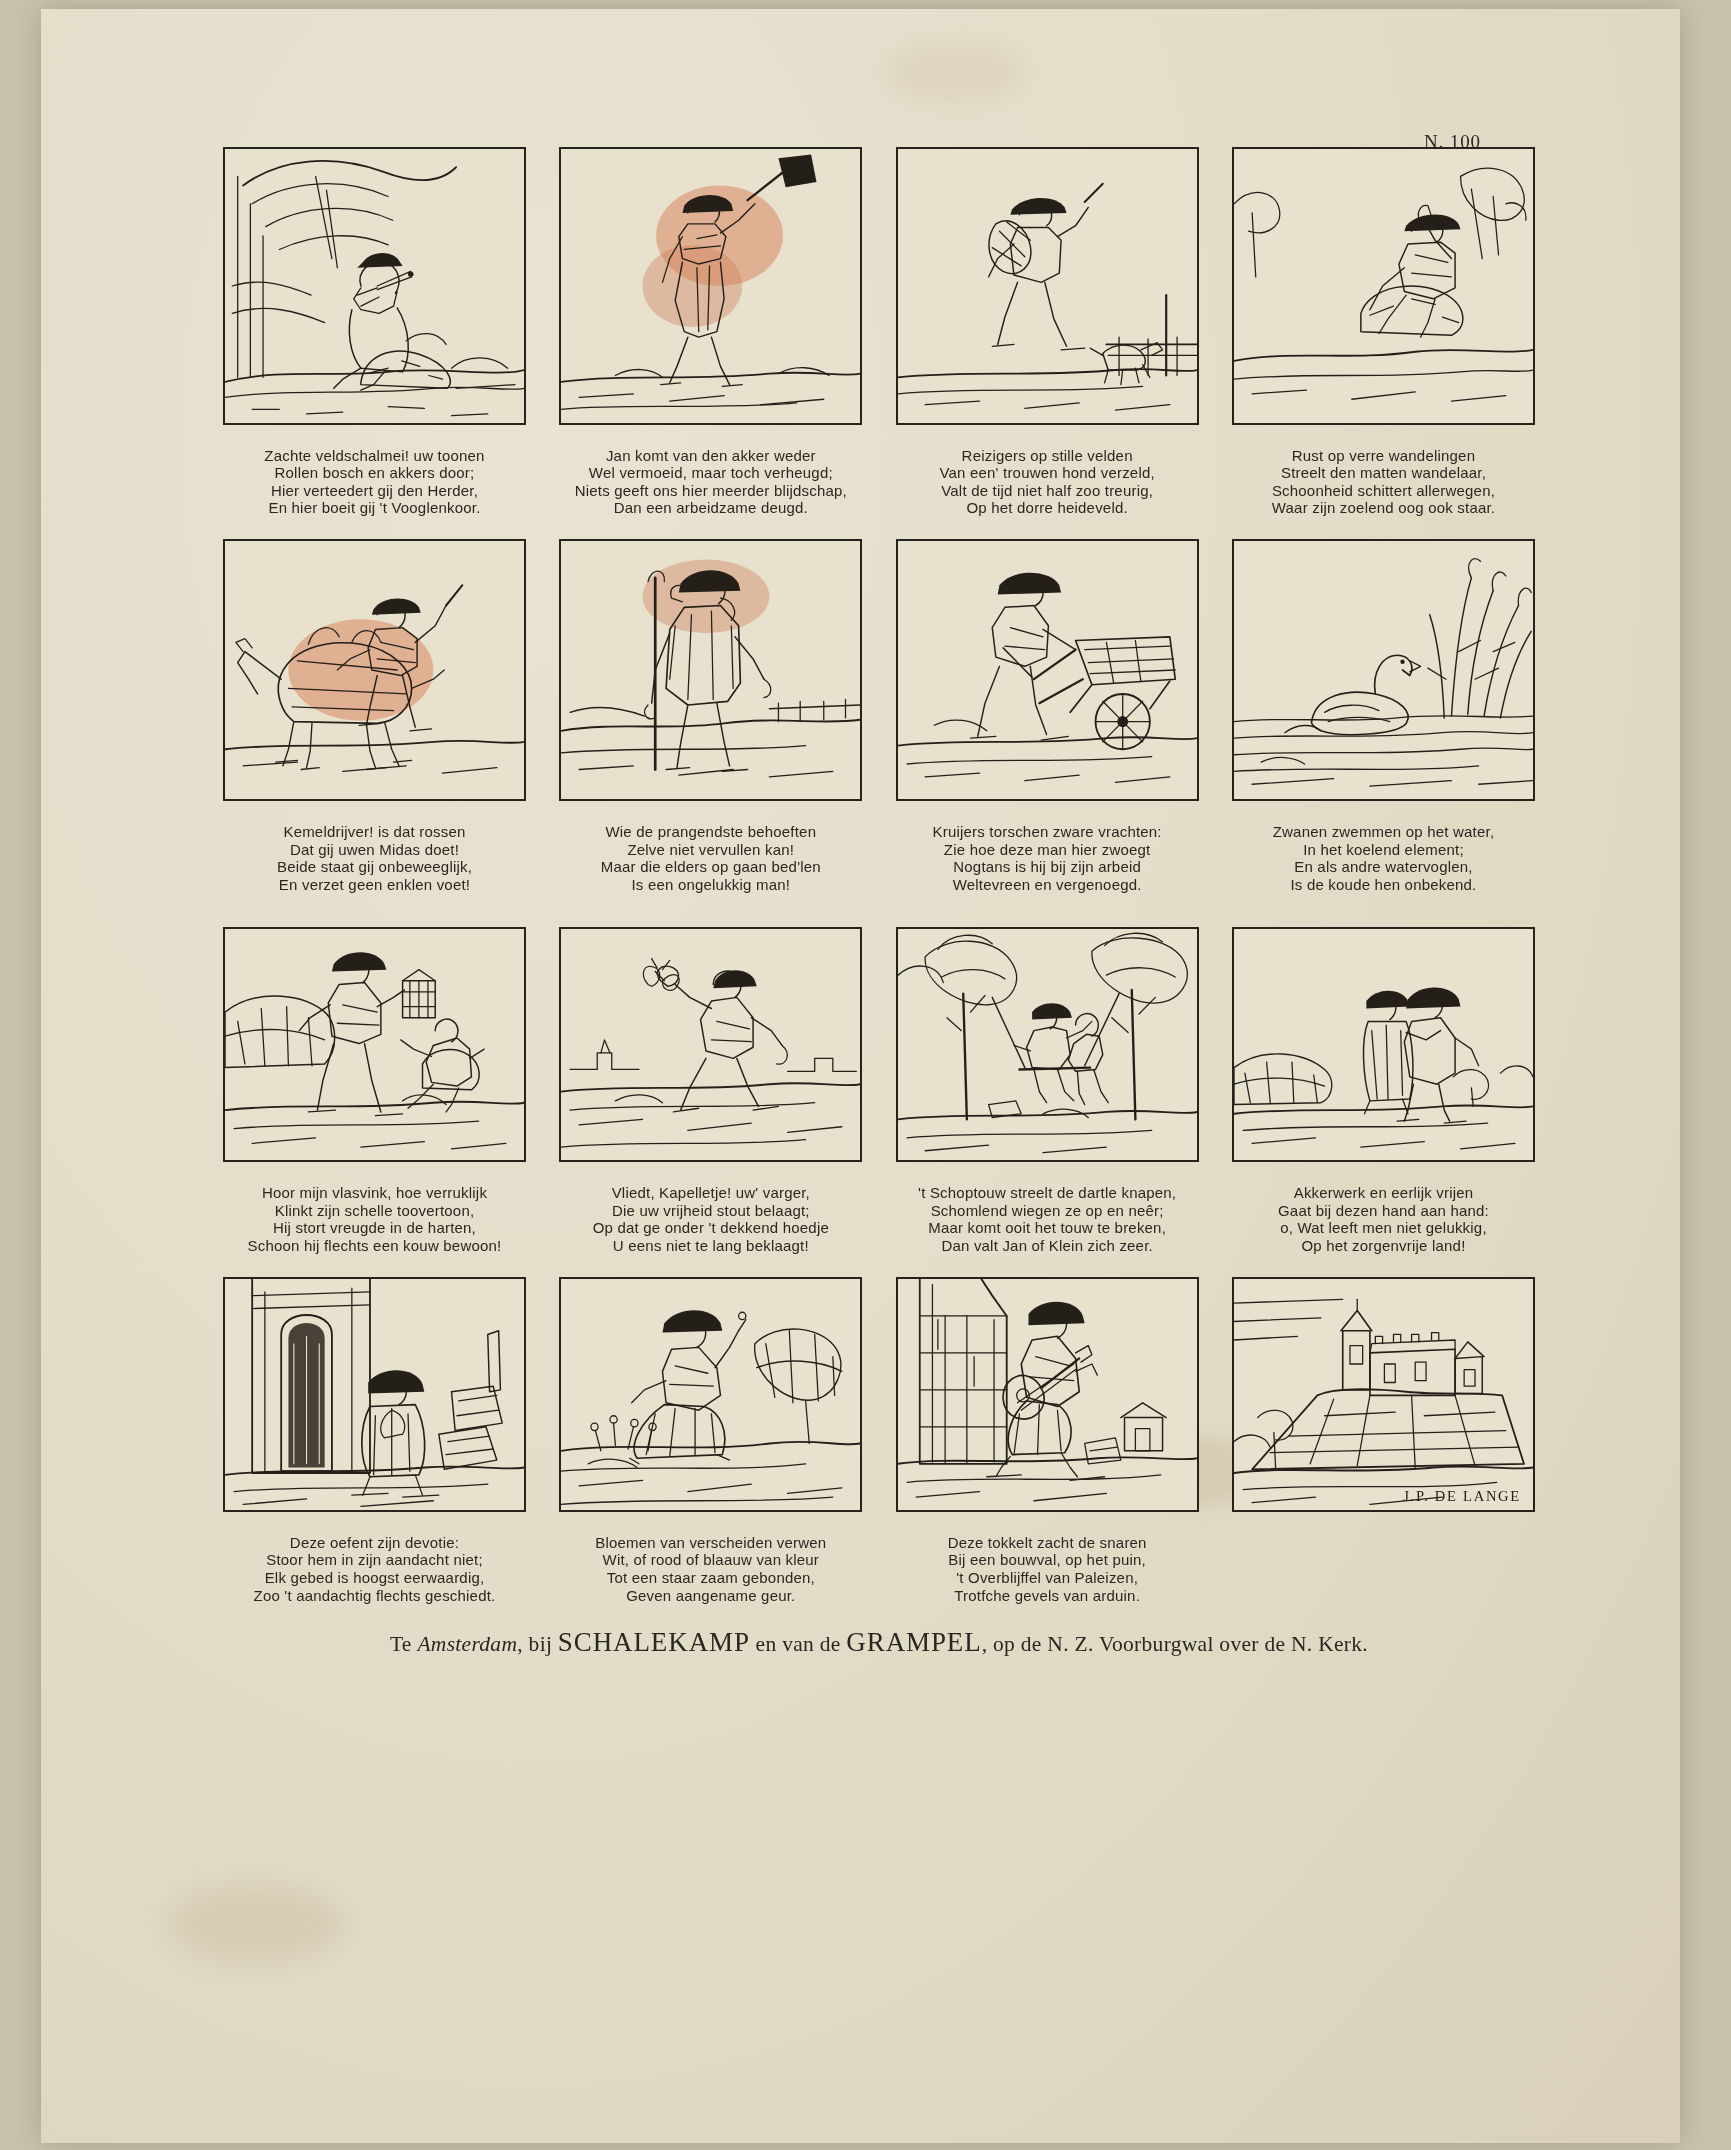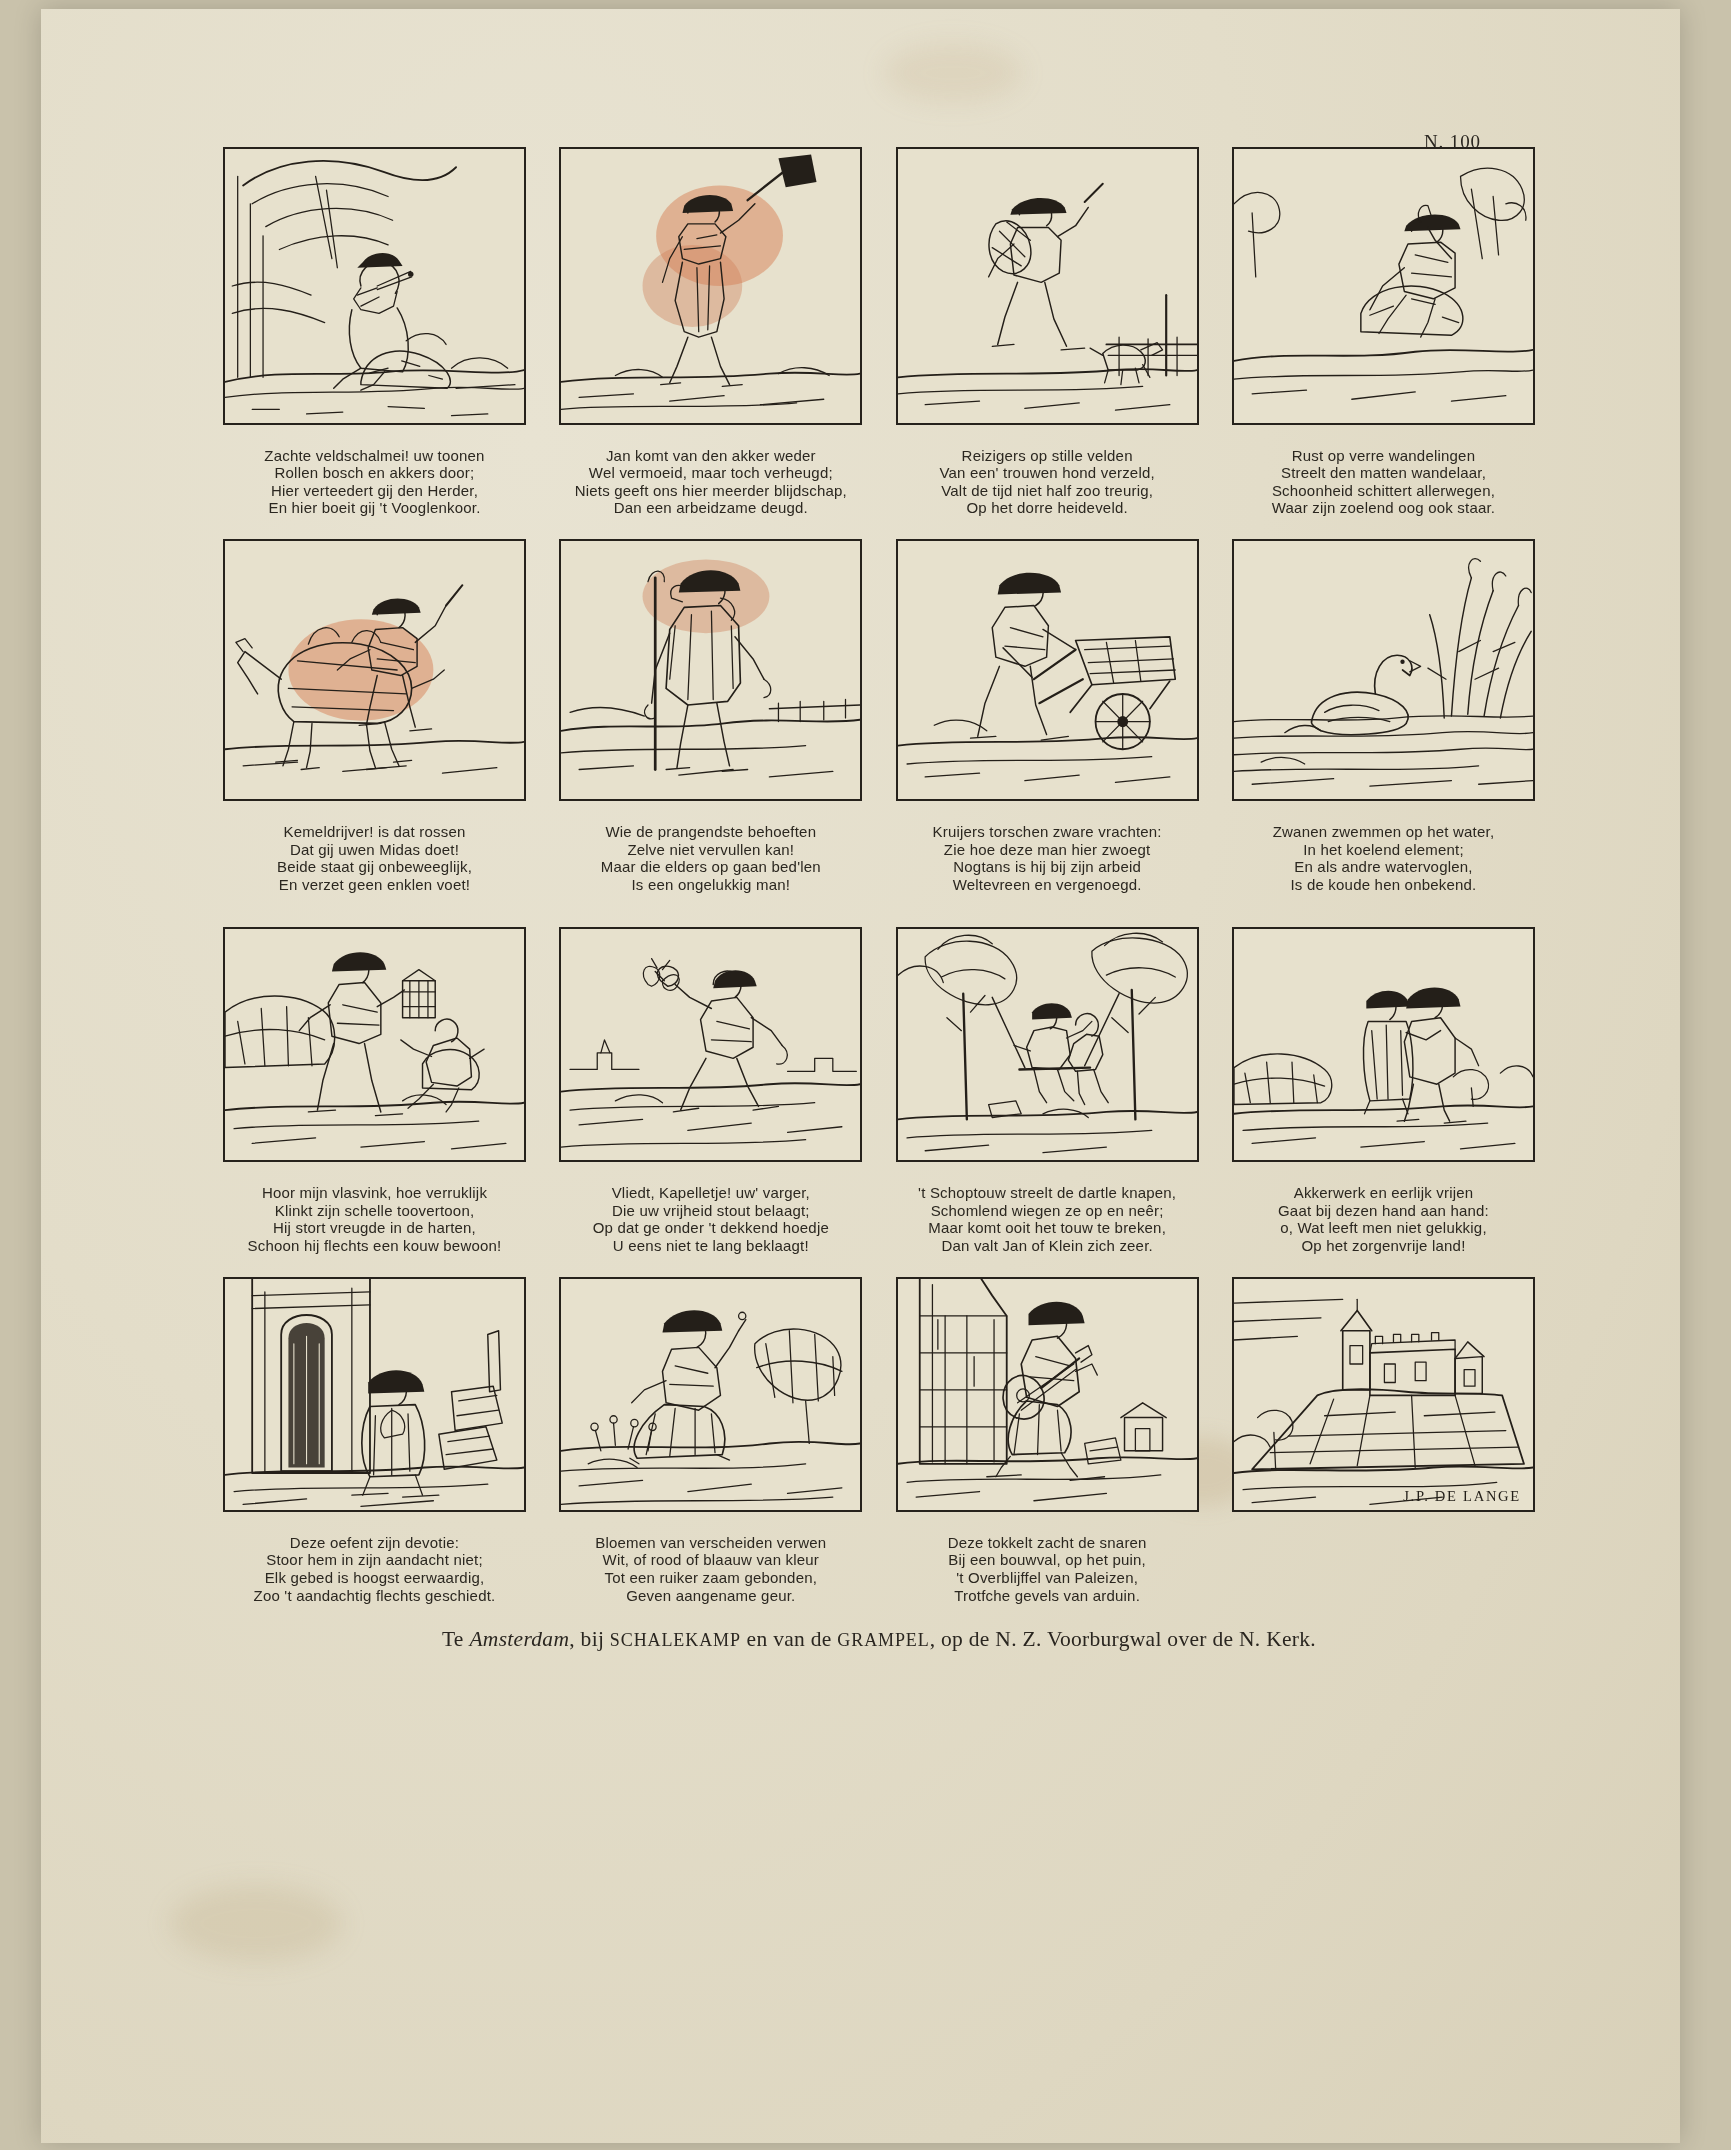--- a/index.html
+++ b/index.html
@@ -68,21 +68,21 @@
   .rowgap.big{height:34px;}
   .imprint{
     margin-top:22.4px;
     text-align:center;
     font-size:21.5px;
     color:#2a2620;
     letter-spacing:0.3px;
     font-family:"Liberation Serif", serif;
   }
   .imprint .it{font-style:italic;text-align:center;}
-  .imprint .big{font-size:18px;letter-spacing:0.9px;}
+  .imprint .big{font-size:27px;letter-spacing:0.9px;}
   .signature{
     position:absolute;
     right:12px;bottom:5.2px;
     font-size:14.6px;
     letter-spacing:1.7px;
     color:#231f19;
     font-family:"Liberation Serif", serif;
   }
   svg{display:block;width:100%;height:100%;}
   .ink{stroke:#241f19;fill:none;stroke-linecap:round;stroke-linejoin:round;}
@@ -659,21 +659,21 @@
                 <circle cx="81" cy="156" r="4"></circle>
               <circle cx="37" cy="160" r="4"></circle>
                 <circle cx="101" cy="160" r="4"></circle>
               <circle cx="200" cy="40" r="4"></circle>
               <path d="M30 200 C48 192 70 194 84 204"></path>
             </g>
           </svg>
         </div>
         <div class="verse">Bloemen van verscheiden verwen
 Wit, of rood of blaauw van kleur
-Tot een ruiker zaam gebonden,
+Tot een staar zaam gebonden,
 Geven aangename geur.</div>
       </div>
 
       <div class="cell">
         <div class="cut sq4">
           <svg viewBox="0 0 330 250" preserveAspectRatio="none">
             <g class="ink" stroke-width="1.4">
 
               <path d="M24 0 L24 200 L120 200 L120 40 L104 18 L92 0" stroke-width="2"></path>
               <path d="M38 6 L38 198 M106 44 L106 198"></path>

